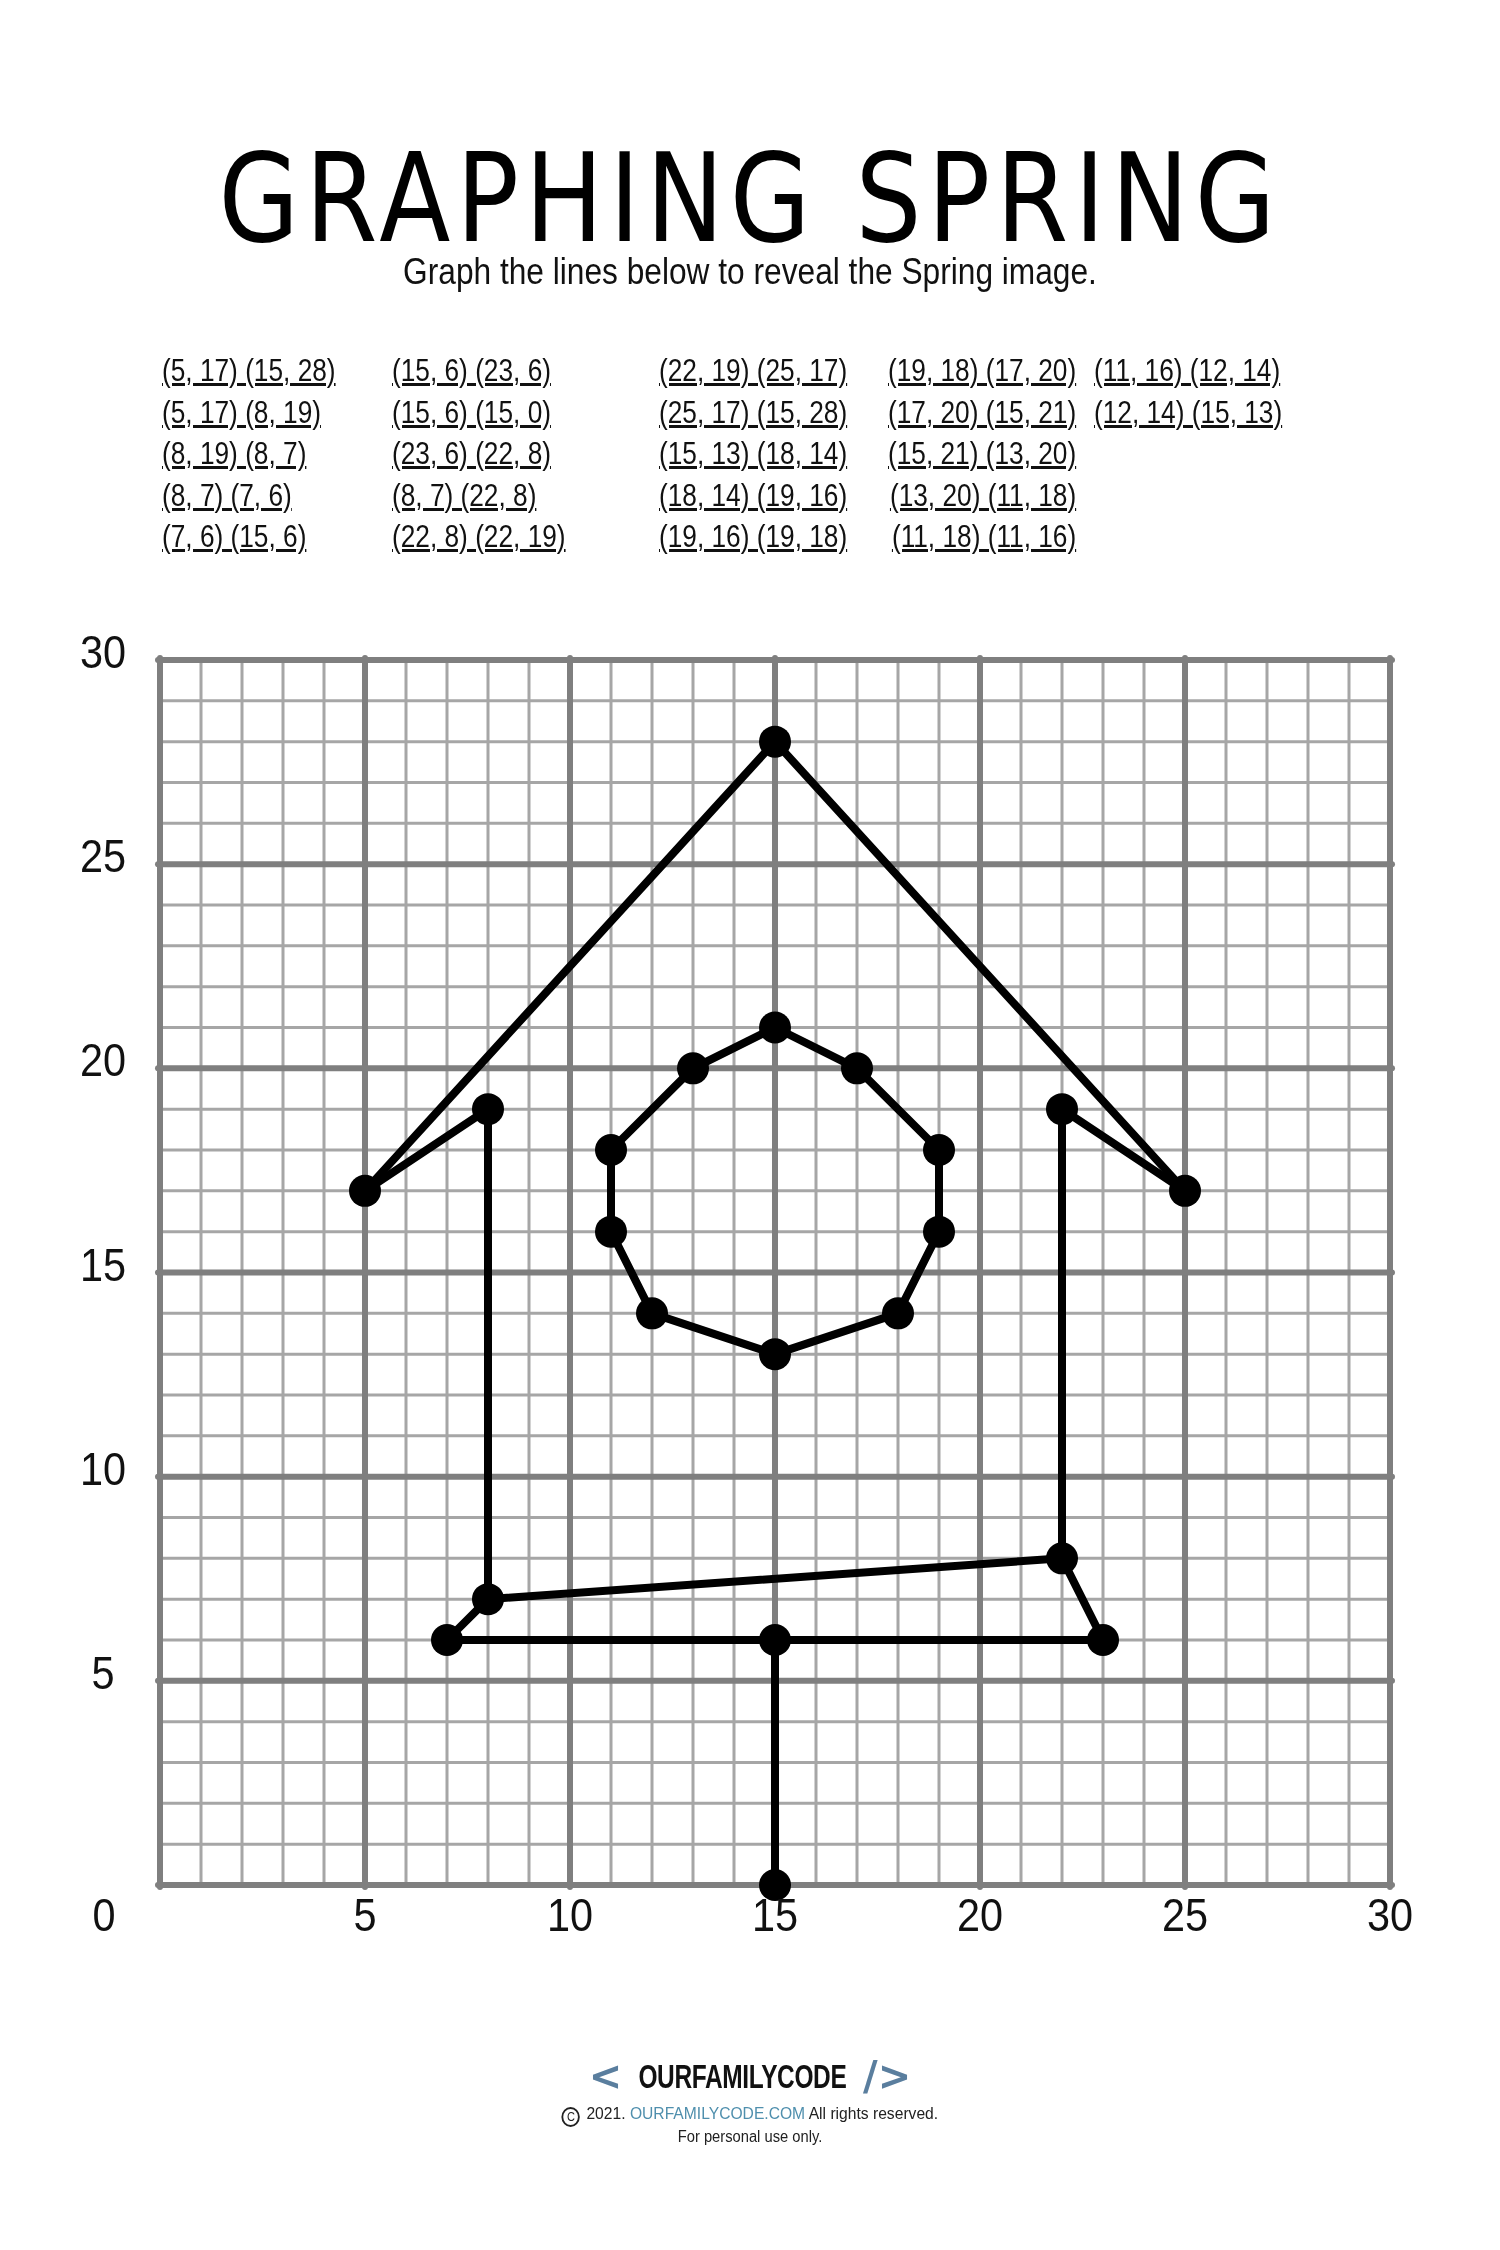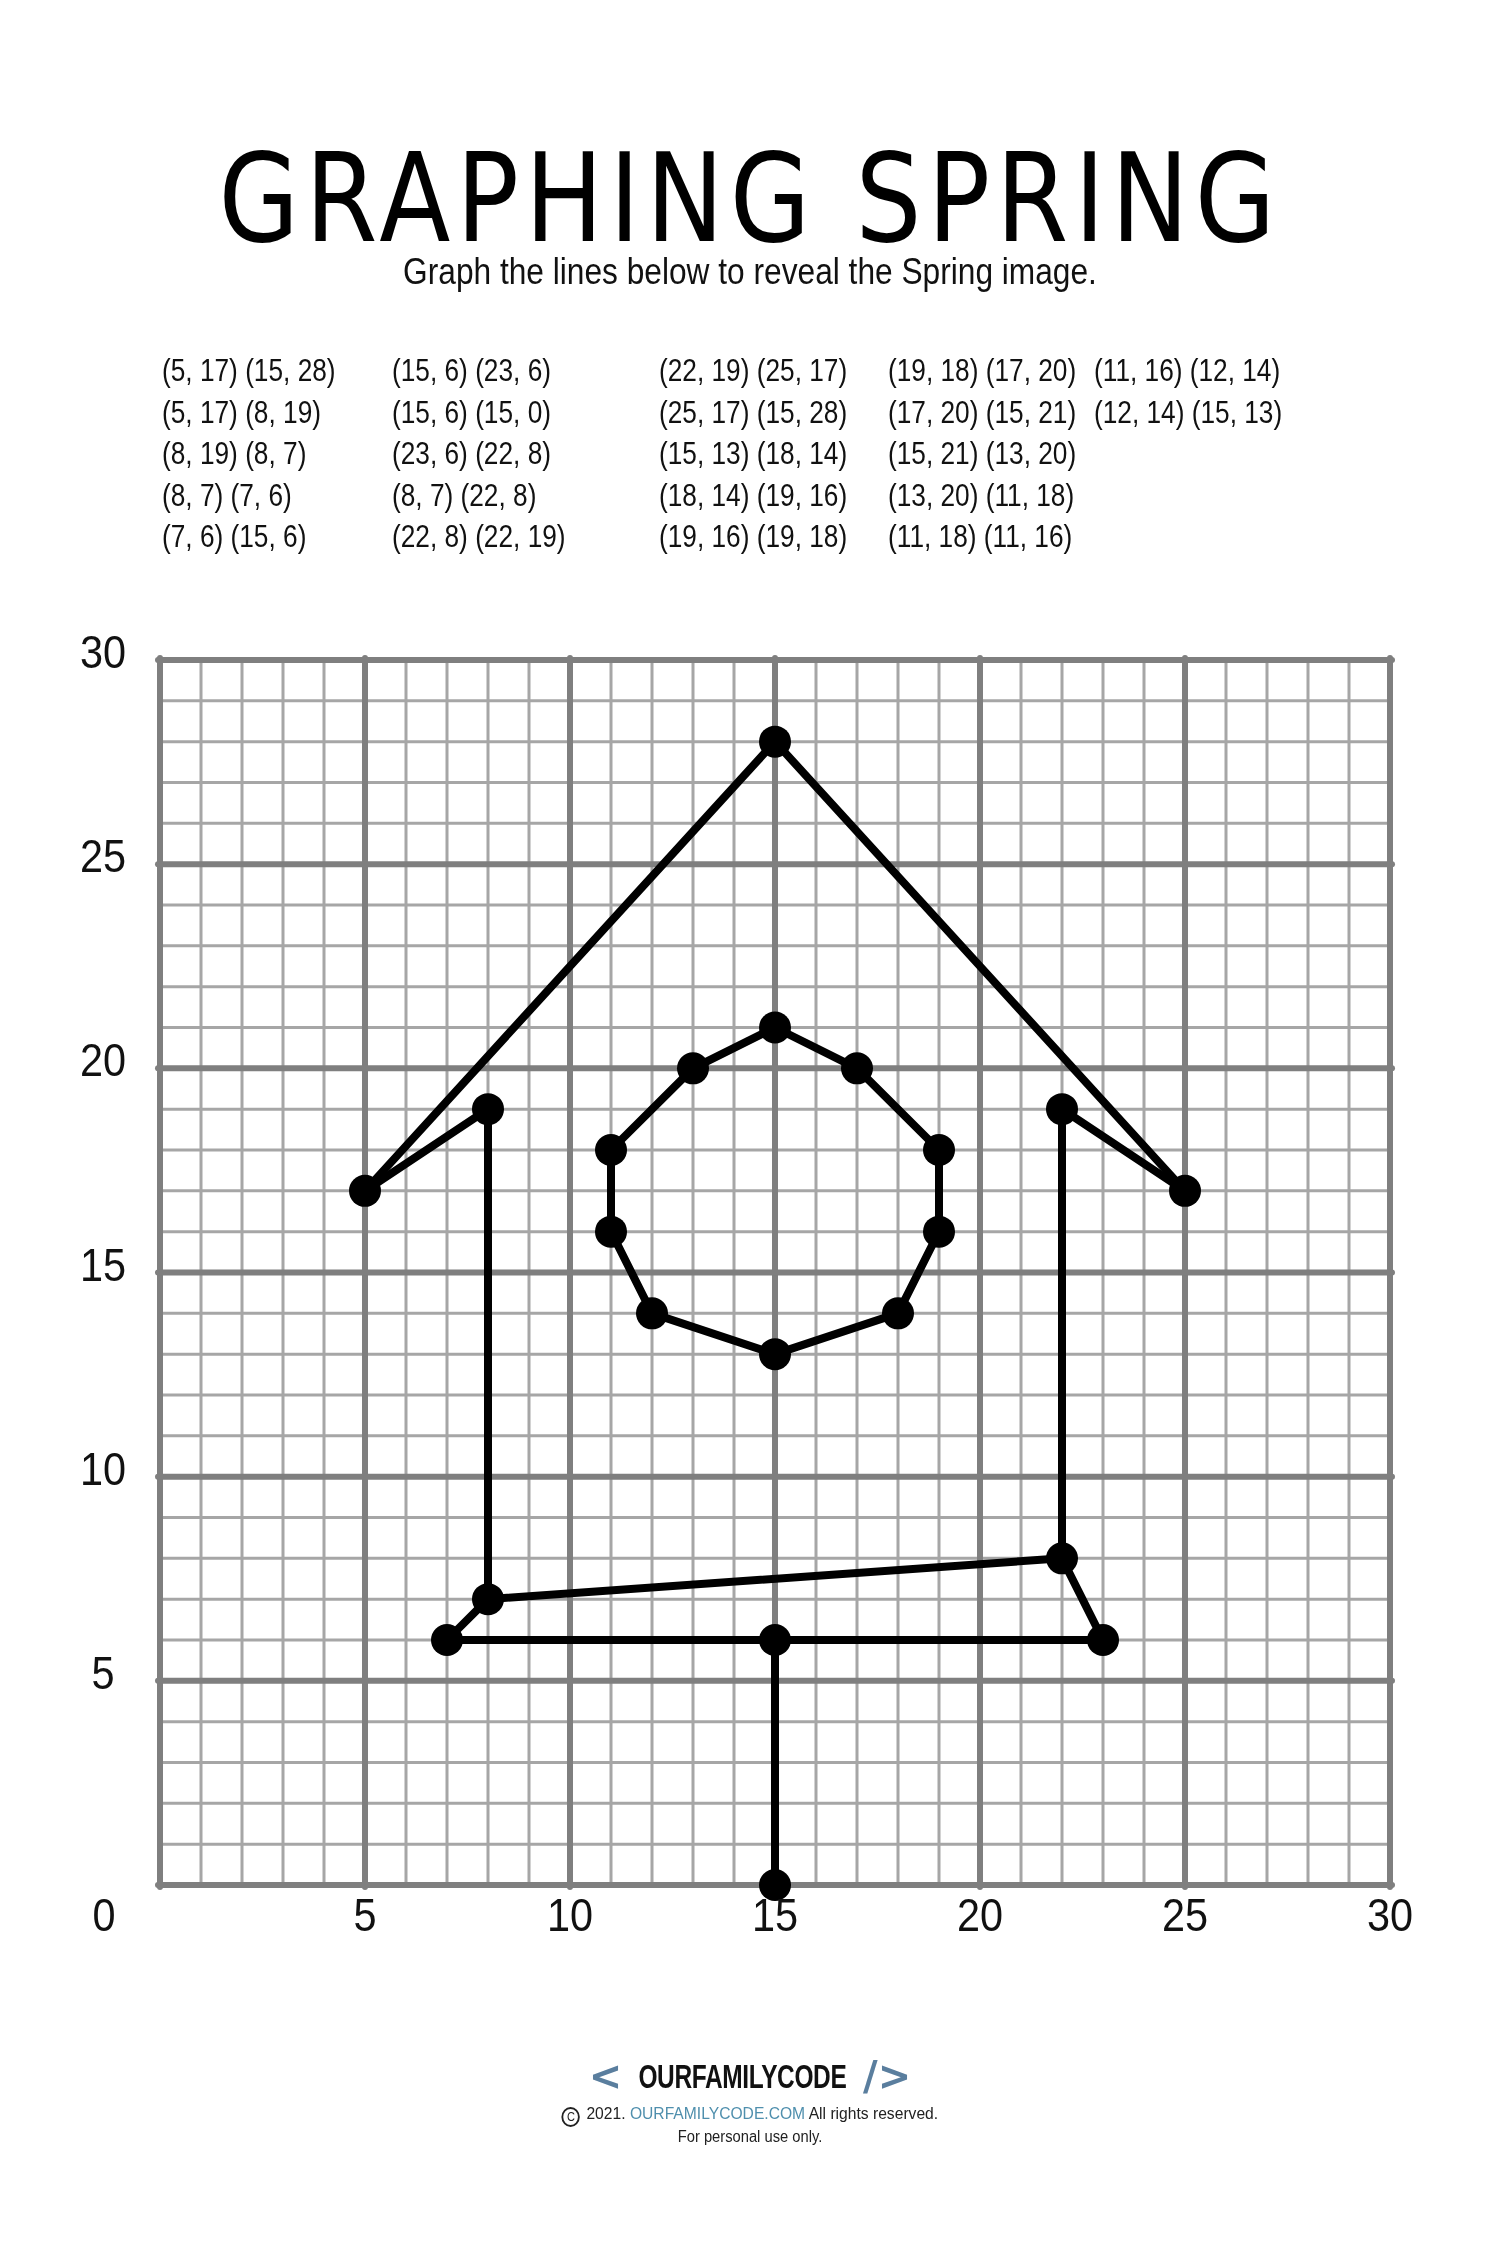--- a/index.html
+++ b/index.html
@@ -9,21 +9,21 @@
     font-family: "DejaVu Sans", sans-serif; font-weight: normal;
     font-size: 104px; letter-spacing: 6px; line-height: 120px; color: #000;
     transform: scaleY(1.18); transform-origin: center top;
   }
   .subtitle {
     position: absolute; left: 0; top: 250px; width: 1500px; text-align: center;
     font-family: "Liberation Sans", sans-serif; font-size: 36px; line-height: 44px; color: #111;
     transform: scaleX(0.88); transform-origin: center top;
   }
   .pairs { position: absolute; top: 350px; left: 0; width: 1500px; height: 220px; }
-  .pair-col { position: absolute; top: 0; }
+  .pair-col { position: absolute; top: 0; text-decoration: underline; }
   .pair-row {
     font-family: "Liberation Sans", sans-serif; font-size: 32px; line-height: 41.5px;
     white-space: nowrap; color: #111; transform: scaleX(0.82); transform-origin: left top;
   }
   #grid-svg { position: absolute; left: 0; top: 0; }
   .axis-label {
     position: absolute; font-family: "Liberation Sans", sans-serif; font-size: 46px; line-height: 46px;
     color: #111; transform: scaleX(0.9);
   }
   .y-label { width: 80px; text-align: center; }
@@ -66,21 +66,21 @@
       <div class="pair-row">(8, 7) (22, 8)</div>
       <div class="pair-row">(22, 8) (22, 19)</div>
     </div>
     <div class="pair-col" style="left: 659px;">
       <div class="pair-row">(22, 19) (25, 17)</div>
       <div class="pair-row">(25, 17) (15, 28)</div>
       <div class="pair-row">(15, 13) (18, 14)</div>
       <div class="pair-row">(18, 14) (19, 16)</div>
       <div class="pair-row">(19, 16) (19, 18)</div>
     </div>
-    <div class="pair-col" style="left: 888px;">
+    <div class="pair-col" style="left: 888px; text-align: right;">
       <div class="pair-row">(19, 18) (17, 20)</div>
       <div class="pair-row">(17, 20) (15, 21)</div>
       <div class="pair-row">(15, 21) (13, 20)</div>
       <div class="pair-row">(13, 20) (11, 18)</div>
       <div class="pair-row">(11, 18) (11, 16)</div>
     </div>
     <div class="pair-col" style="left: 1094px;">
       <div class="pair-row">(11, 16) (12, 14)</div>
       <div class="pair-row">(12, 14) (15, 13)</div>
     </div>

